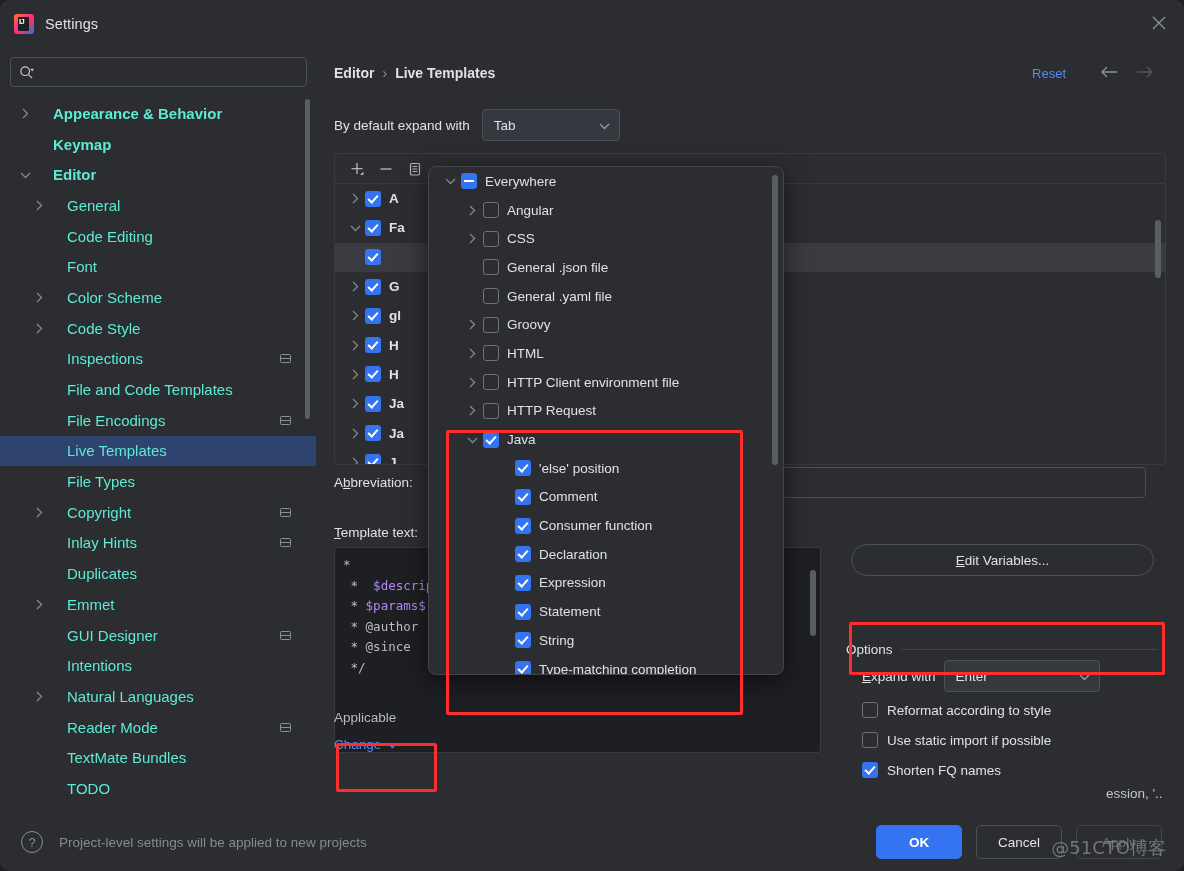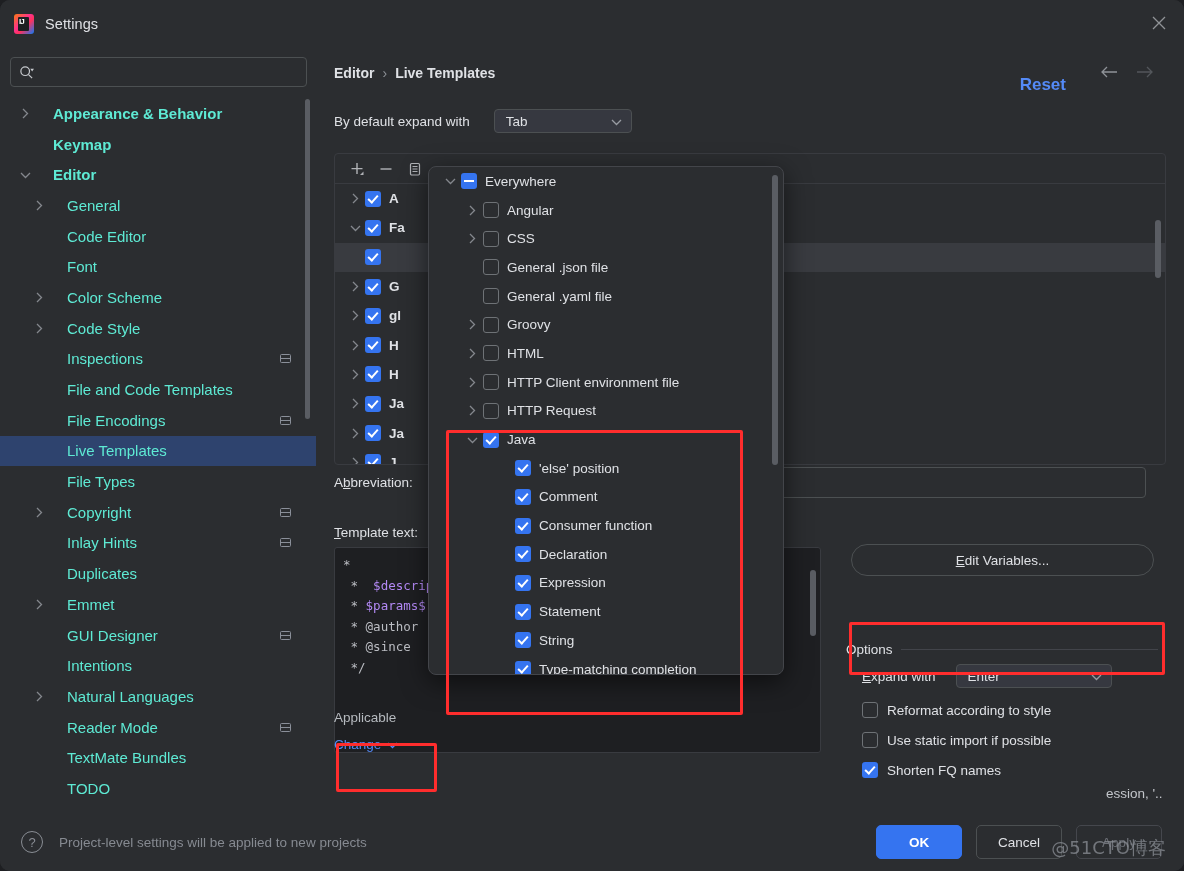--- a/index.html
+++ b/index.html
@@ -97,34 +97,34 @@
     position:absolute; left:316px; top:47px; width:868px; height:766px;
     background:#2b2d30;
   }
   .breadcrumb {
     position:absolute; left:18px; top:18px; display:flex; align-items:center;
     font-size:14px; font-weight:bold; color:#dfe1e5;
   }
   .breadcrumb .sep { margin:0 8px; color:#8c9096; font-weight:normal; }
   .reset-link {
     position:absolute; right: 118px; top: 19px;
-    color:#548af7; font-size:17px; font-weight:bold; cursor:pointer;margin-top:9px;
+    color:#548af7; font-size:13px; font-weight:normal; cursor:pointer;
   }
   .nav-arrows { position:absolute; right: 30px; top: 18px; display:flex; gap: 18px; }
   .nav-arrows span { cursor:pointer; opacity:.7; }
   .nav-arrows span.dis { opacity:.42; }
 
   .expand-row {
     position:absolute; left:18px; top:62px; display:flex; align-items:center;
   }
   .expand-row .lbl { color:#dfe1e5; font-size:13.5px; margin-right:12px; }
   .combo {
-    height:24px; min-width:138px; border:1px solid #4c5052; border-radius:4px;
+    height:32px; min-width:138px; border:1px solid #4c5052; border-radius:4px;
     background:#363840; display:flex; align-items:center; justify-content:space-between;
-    padding: 0 9px 0 11px; color:#dfe1e5; font-size:13.5px; cursor:pointer;margin-left:12px;
+    padding: 0 9px 0 11px; color:#dfe1e5; font-size:13.5px; cursor:pointer;
   }
   .combo .chev { opacity:.75; margin-left:10px; }
 
   
   .tpl-panel {
     position:absolute; left:18px; top:106px; width:832px; height:312px;
     border:1px solid #393b40; border-radius:4px; background:#2b2d30; overflow:hidden;
   }
   .tpl-toolbar {
     height:30px; display:flex; align-items:center; gap:3px;
@@ -325,21 +325,21 @@
             </svg>
           </span>
           <span class="lbl">General</span>
         </div>
         <div class="node lvl2">
           <span class="arrow empty">
             <svg width="8" height="11" viewBox="0 0 8 11">
               <path d="M2 1 L6.5 5.5 L2 10" stroke="#a2a6ac" stroke-width="1.3" fill="none"></path>
             </svg>
           </span>
-          <span class="lbl">Code Editor</span>
+          <span class="lbl">Code Editing</span>
         </div>
         <div class="node lvl2">
           <span class="arrow empty">
             <svg width="8" height="11" viewBox="0 0 8 11">
               <path d="M2 1 L6.5 5.5 L2 10" stroke="#a2a6ac" stroke-width="1.3" fill="none"></path>
             </svg>
           </span>
           <span class="lbl">Font</span>
         </div>
         <div class="node lvl2">

